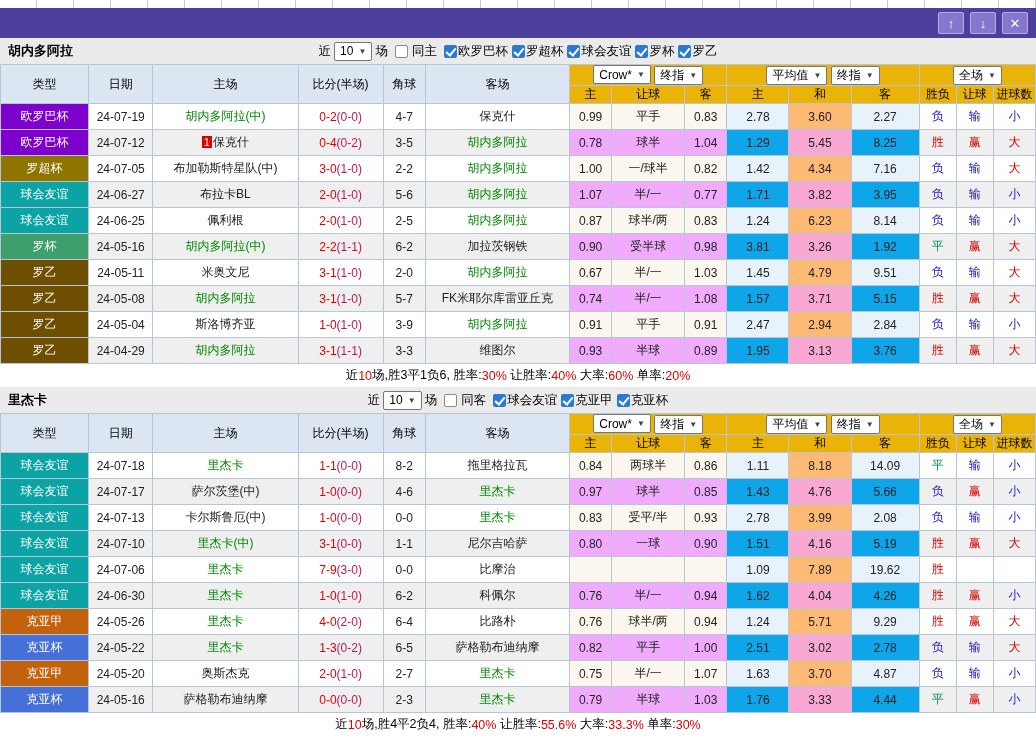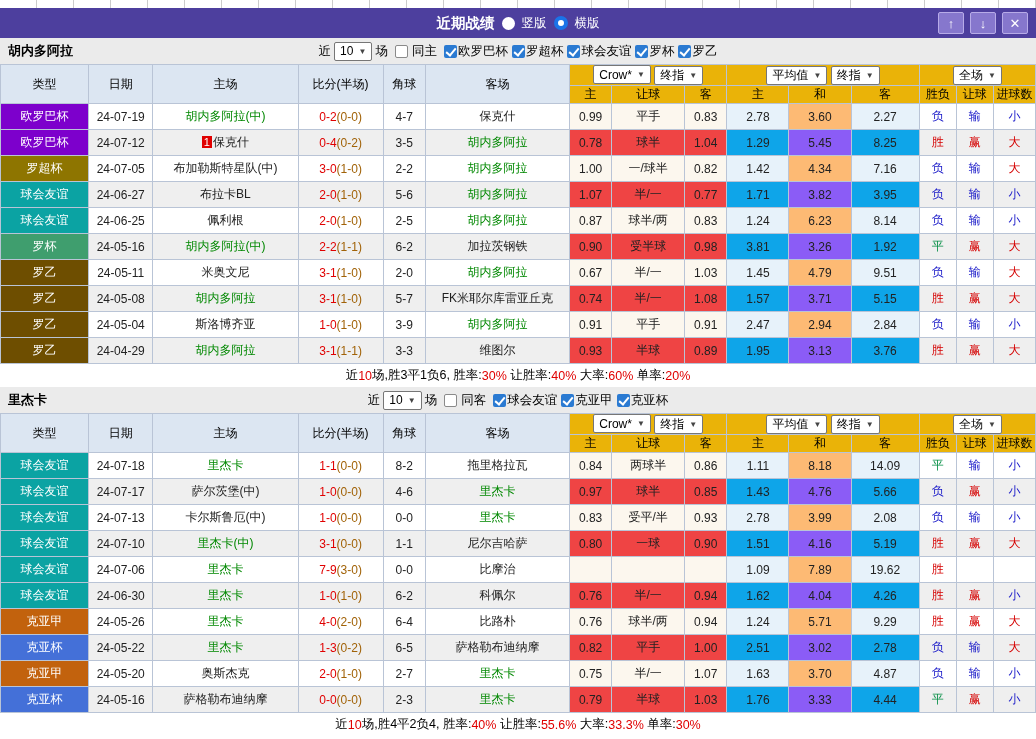--- a/index.html
+++ b/index.html
@@ -35,50 +35,43 @@
   th, td { border:1px solid #b9c4d6; text-align:center; padding:0; overflow:hidden; white-space:nowrap; }
   thead th { font-weight:normal; color:#000; background:#eab308; }
   thead th.main { background:#dce6f2; }
   tr.hA th { height:21px; }
   tr.hB th { height:16px; }
   tbody tr { height:26px; }
   tbody td { background:#fff; }
   tbody tr.striped td { background:#efefef; }
   td.type { color:#fff; }
   tbody td.o { background:#fcf7ee; }
-  tbody tr.striped td.o { background:#ef4444; }
+  tbody tr.striped td.o { background:#f0abfc; }
   tbody td.m { background:#e7f2fa; }
   tbody td.mm { background:#fdba74; }
   tbody tr.striped td.m { background:#0ea5e9; }
-  tbody tr.striped td.mm { background:#8b5cf6;text-align:center; }
+  tbody tr.striped td.mm { background:#f9a8d4;text-align:center; }
   .green { color:#008800; }
   .fs { color:#e00000; }
-  .hs { color:#a16207; }
+  .hs { color:#be185d; }
   .red { color:#d50000; }
   .blue { color:#1616c8; }
   .greenr { color:#089048; }
   .badge { background:#e00000; color:#fff; padding:0 2px; margin-right:1px; font-size:11px; }
   .summary-row { height:23px; display:flex; align-items:center; justify-content:center;
     font-size:12.5px; color:#000; background:#fff; }
   .summary-row span { white-space:pre; }
   .summary-row .red { color:#e00000; }
 </style>
 </head>
 <body>
 
 <div class="top-sliver"></div>
 
 <div class="titlebar">
-  <div class="title-center">
-    <span class="title-text">近期战绩</span>
-    <span class="radio-unchecked"></span>
-    <span class="radio-label">竖版</span>
-    <span class="radio-checked"></span>
-    <span class="radio-label">横版</span>
-  </div>
   <div class="win-buttons">
     <div class="win-btn">
         <span>↑</span>
       </div>
     <div class="win-btn">
         <span>↓</span>
       </div>
     <div class="win-btn">
         <span>✕</span>
       </div>

